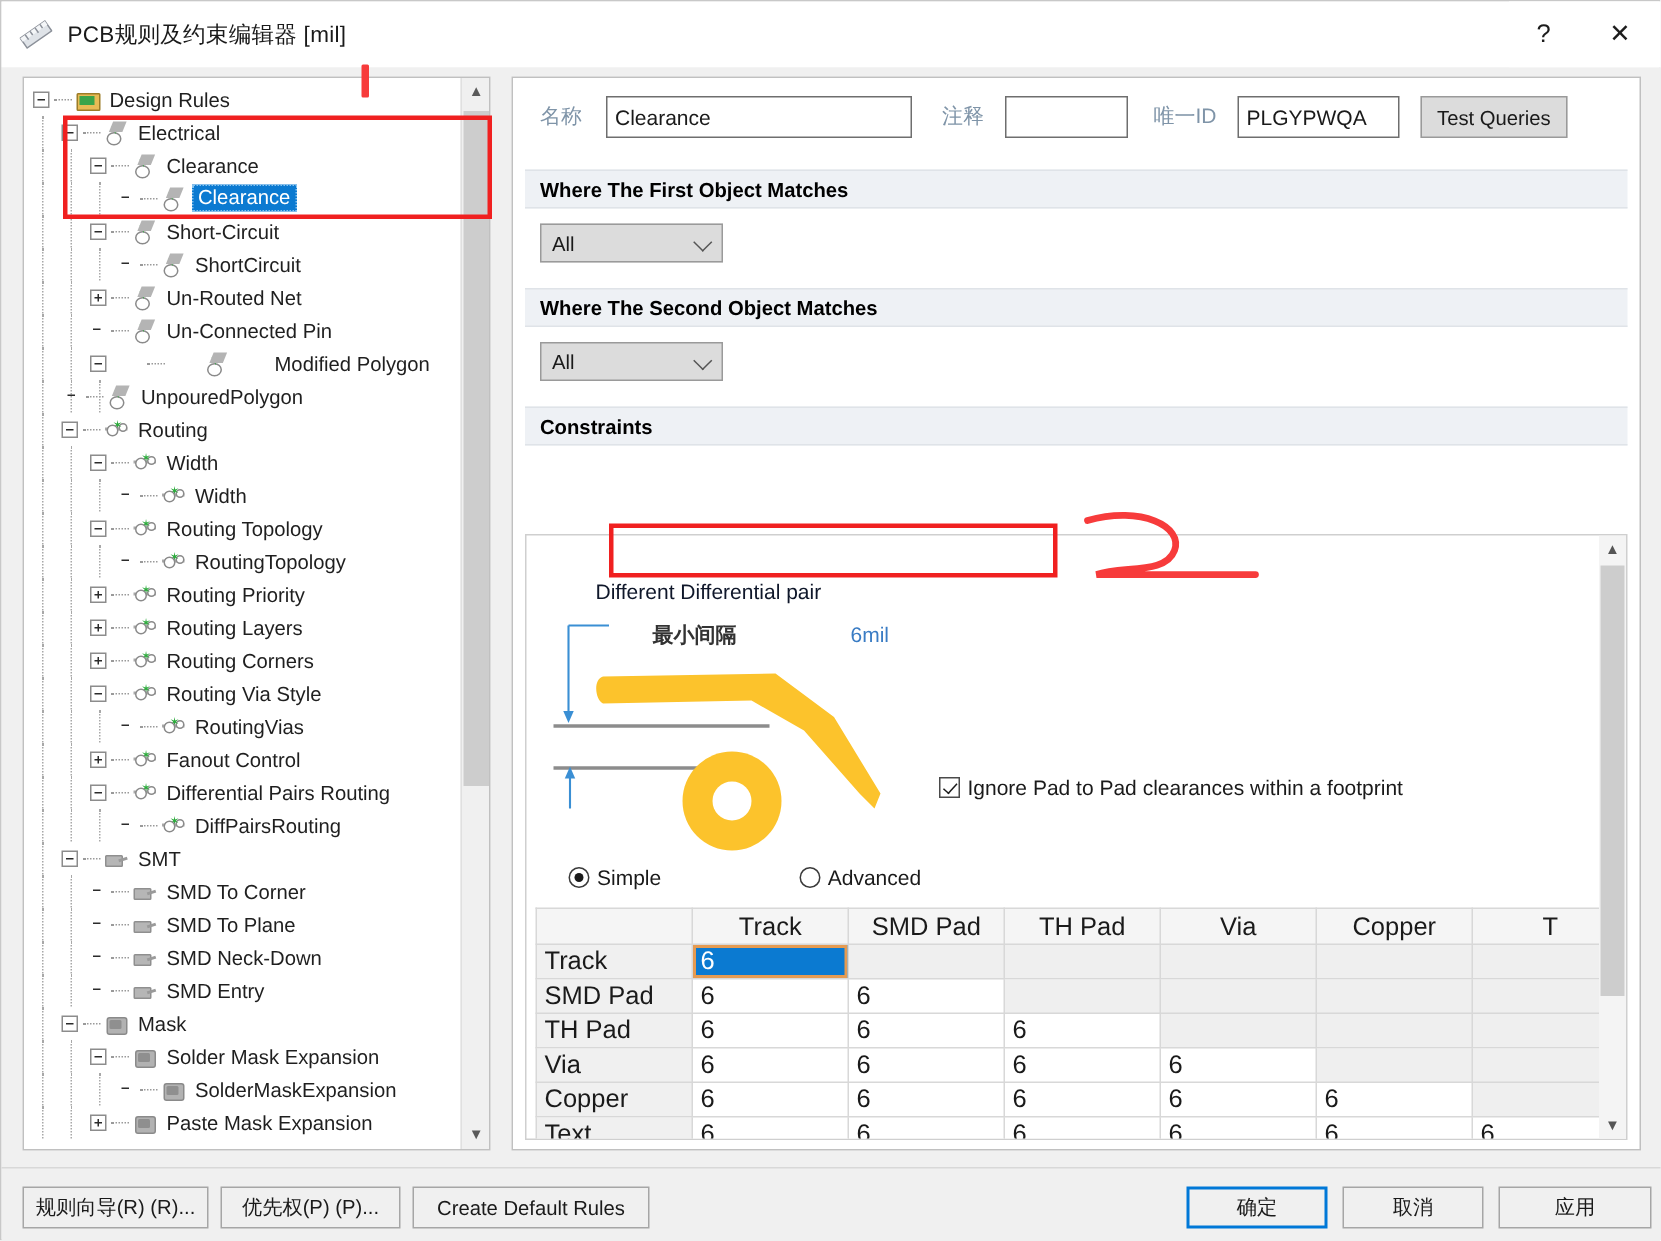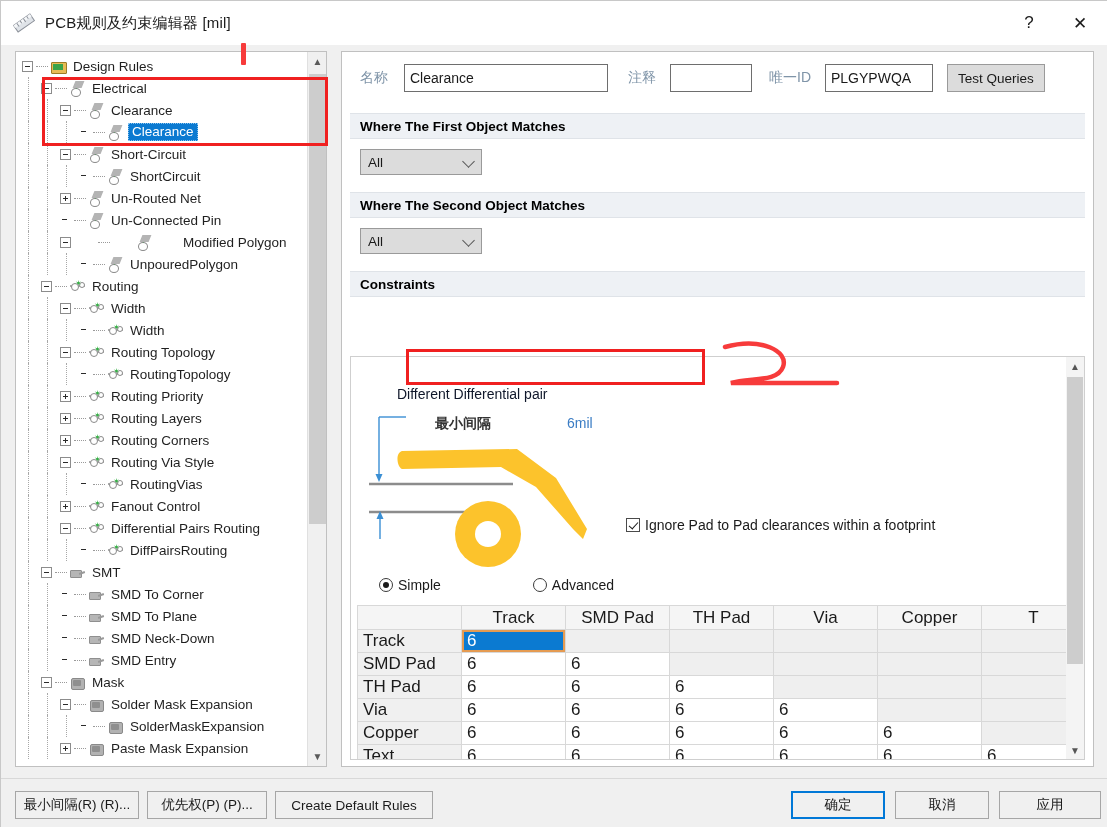--- a/index.html
+++ b/index.html
@@ -406,21 +406,21 @@
           <div class="trow" style="padding-left: 44px; gap: 24px;">
             <span class="vline" style="left: 12px;"></span>
             <span class="vline" style="left: 31px;"></span>
             <span class="exp"></span>
             <span class="dots"></span>
             <span class="ico elec">
               <span class="spark">✶</span>
             </span>
             <span class="lbl">Modified Polygon</span>
           </div>
-          <div class="trow" style="padding-left: 63px;">
+          <div class="trow" style="padding-left: 27px;">
             <span class="vline" style="left: 12px;"></span>
             <span class="vline" style="left: 31px;"></span>
             <span class="vline" style="left: 50px;"></span>
             <span class="exp none"></span>
             <span class="dots"></span>
             <span class="ico elec">
               <span class="spark">✶</span>
             </span>
             <span class="lbl">UnpouredPolygon</span>
           </div>
@@ -796,21 +796,21 @@
 
       <div class="hsb">
         <div class="arrow left">❮</div>
         <div class="thumb"></div>
         <div class="arrow right">❯</div>
       </div>
     </div>
   </div>
 
   <div class="footer">
-    <button class="fbtn" style="left:14px; width:124px;">最小间隔(R) (R)...</button>
+    <button class="fbtn" style="left:14px; width:124px;">规则向导(R) (R)...</button>
     <button class="fbtn" style="left:146px; width:120px;">优先权(P) (P)...</button>
     <button class="fbtn" style="left:274px; width:158px;">Create Default Rules</button>
     <button class="fbtn primary" style="left:790px; width:94px;">确定</button>
     <button class="fbtn" style="left:894px; width:94px;">取消</button>
     <button class="fbtn" style="left:998px; width:102px;font-family:Liberation Mono, monospace;">应用</button>
   </div>
 
   <div class="ann ann-tick" style="left:240px; top:42px;"></div>
   <div class="ann ann-rect" style="left:41px; top:76px; width:286px; height:69px;"></div>
   <div class="ann ann-rect" style="left:405px; top:348px; width:299px; height:36px;"></div>

